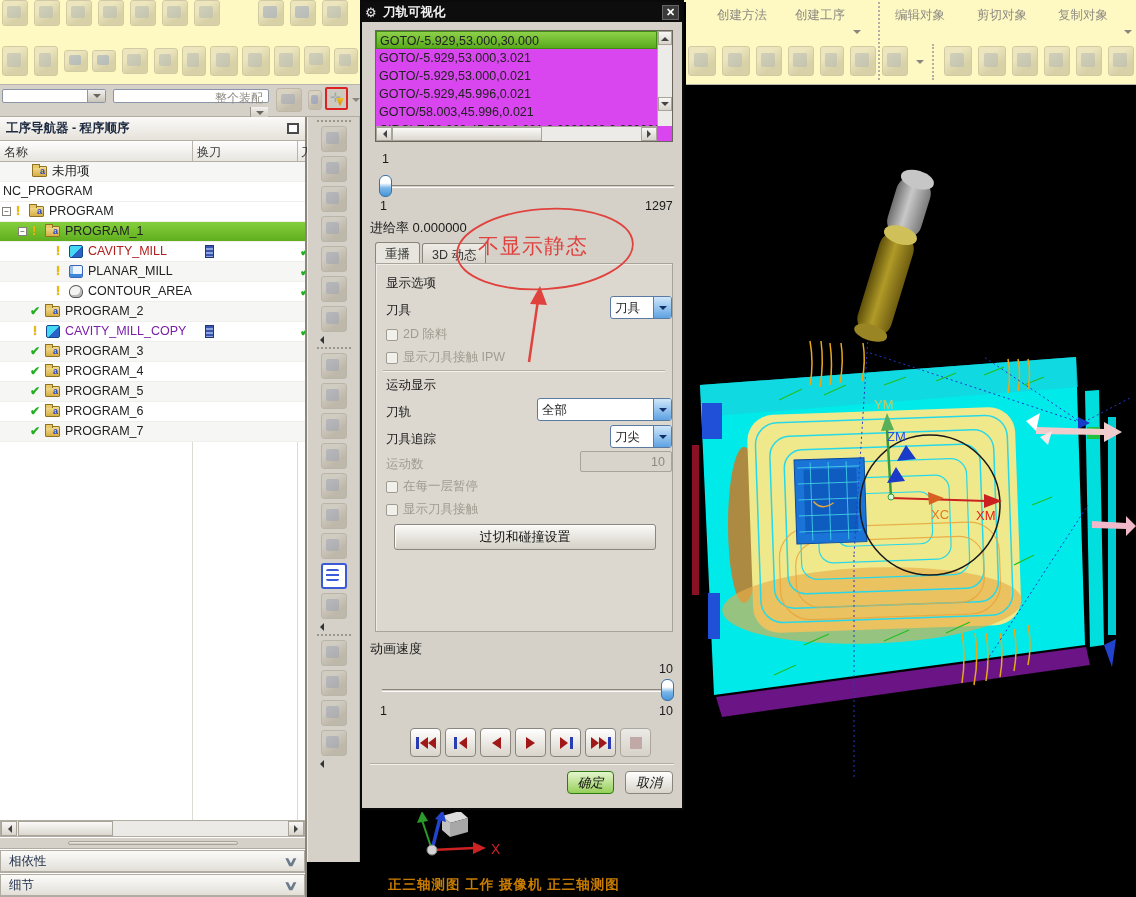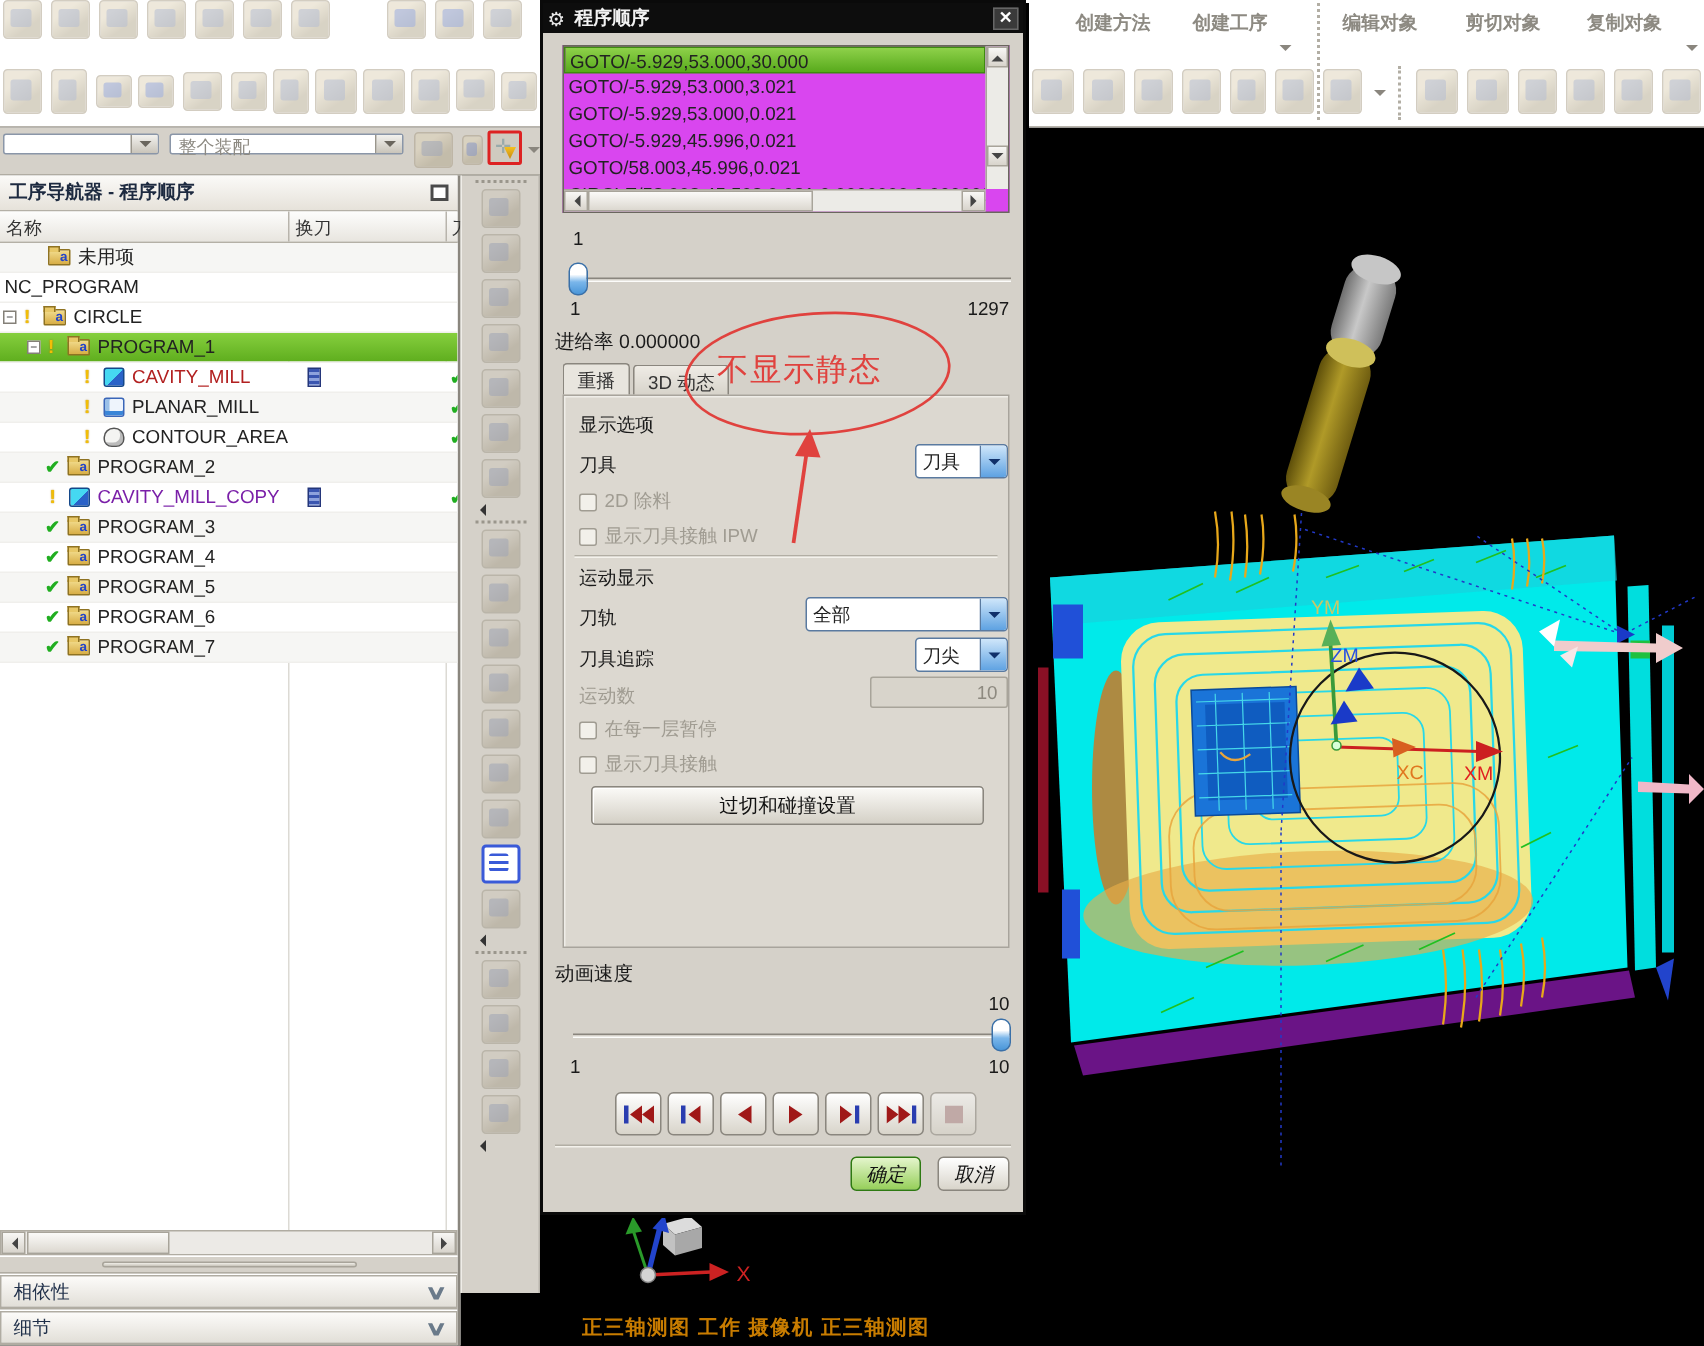--- a/index.html
+++ b/index.html
@@ -1,31 +1,31 @@
 <!DOCTYPE html>
 <html><head>
 <meta charset="utf-8">
 <style>
   * { margin:0; padding:0; box-sizing:border-box; }
   html,body { width:1136px; height:897px; overflow:hidden; background:#000;
     font-family:"Liberation Sans", sans-serif; font-size:12px; color:#222; }
   .abs { position:absolute; }
 
   
-  #toolbar-top { left:0; top:0; width:1136px; height:85px; background:#ffffff; border-bottom:1px solid #b8b4ac;font-weight:bold; }
+  #toolbar-top { left:0; top:0; width:1136px; height:85px; background:#fef9c3; border-bottom:1px solid #b8b4ac; }
   .ti { position:absolute; border-radius:3px; opacity:.5;
         background:linear-gradient(145deg,#ded3b8 30%,#b3a88c 70%);
         border:1px solid #a89c84; }
   .ti::after { content:""; position:absolute; left:18%; top:22%; width:55%; height:48%;
         background:rgba(110,125,165,.55); border-radius:2px; }
   .ti.blue::after{ background:rgba(70,100,190,.6); }
   .tb-label { position:absolute; top:7px; color:#8d8a82; font-size:12.5px; }
   .caret { position:absolute; width:0; height:0; border:4px solid transparent; border-top-color:#8a867e; }
   .vsep-dot { position:absolute; top:2px; width:3px; height:78px; border-left:2px dotted #b2aea4; }
-  .combo { position:absolute; height:14px; background:#fff; border:1px solid #8a96a8; border-radius:2px; display:flex; align-items:flex-start; }
+  .combo { position:absolute; height:14px; background:#fff; border:1px solid #8a96a8; border-radius:2px; display:flex; align-items:flex-end;flex-direction:column; }
   .combo .cval { flex:1; padding:0 5px; color:#8d8a82; }
   .combo .cbtn { width:18px; height:100%; background:linear-gradient(#f2f1ee,#c9c4ba); border-left:1px solid #9a968c; display:flex; align-items:center; justify-content:center; }
   .combo .cbtn::after{ content:""; border:4px solid transparent; border-top-color:#6a665e; margin-top:4px; }
   #combo-row { left:0; top:85px; width:360px; height:32px; background:#d5d1c9; border-bottom:1px solid #b0aca2; }
   #hl-icon { left:325px; top:2px; width:23px; height:23px; border:2px solid #d22; border-radius:2px; background:#cfcabf; }
   #hl-icon::after{ content:"✛"; position:absolute; left:3px; top:1px; color:#9aa; font-size:13px; }
   #hl-icon::before{ content:""; position:absolute; right:2px; bottom:2px; width:8px; height:8px;
      background:linear-gradient(#f4c020,#c88a10); clip-path:polygon(0 0,100% 0,50% 100%); }
 
   
@@ -344,21 +344,21 @@
       <span class="fold"></span>
       <span class="tname">未用项</span>
     </div>
     <div class="trow" style="padding-left:3px">
       <span class="tname">NC_PROGRAM</span>
     </div>
     <div class="trow" style="padding-left:2px">
       <span class="exp">−</span>
       <span class="excl">!</span>
       <span class="fold"></span>
-      <span class="tname">CIRCLE</span>
+      <span class="tname">PROGRAM</span>
     </div>
     <div class="trow sel" style="padding-left:18px">
       <span class="exp">−</span>
       <span class="excl">!</span>
       <span class="fold"></span>
       <span class="tname">PROGRAM_1</span>
     </div>
     <div class="trow" style="padding-left:56px">
       <span class="excl">!</span>
       <span class="mic cavity"></span>
@@ -464,21 +464,21 @@
   <div class="si"></div>
   <div class="si"></div>
   <div class="si"></div>
   <div class="si"></div>
   <div class="collapse"></div>
 </div>
 
 <div class="abs" id="dialog">
   <div id="dlg-title">
     <span id="dlg-gear">⚙</span>
-    <span id="dlg-title-text">程序顺序</span>
+    <span id="dlg-title-text">刀轨可视化</span>
     <span id="dlg-close">✕</span>
   </div>
 
   <div id="tp-list">
     <div style="position:absolute;left:0;top:0;right:15px;">
       <div class="tp-item sel">GOTO/-5.929,53.000,30.000</div>
       <div class="tp-item">GOTO/-5.929,53.000,3.021</div>
       <div class="tp-item">GOTO/-5.929,53.000,0.021</div>
       <div class="tp-item">GOTO/-5.929,45.996,0.021</div>
       <div class="tp-item">GOTO/58.003,45.996,0.021</div>

